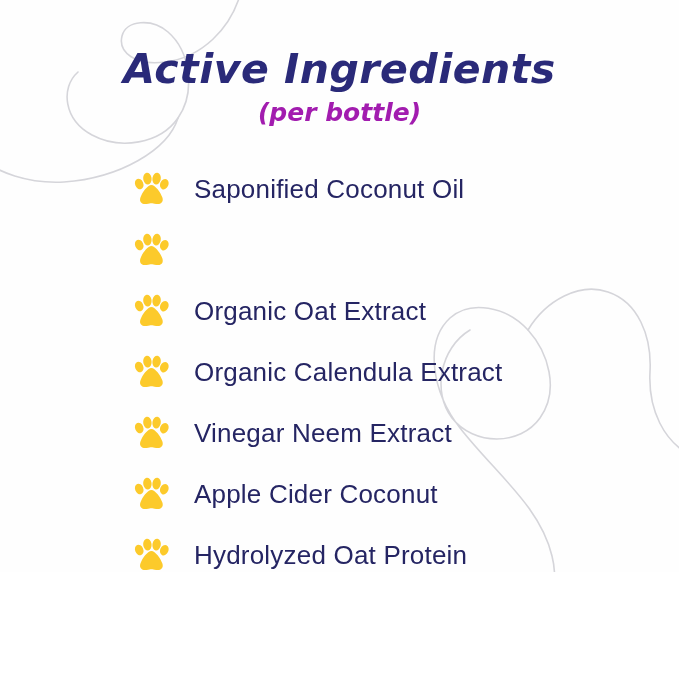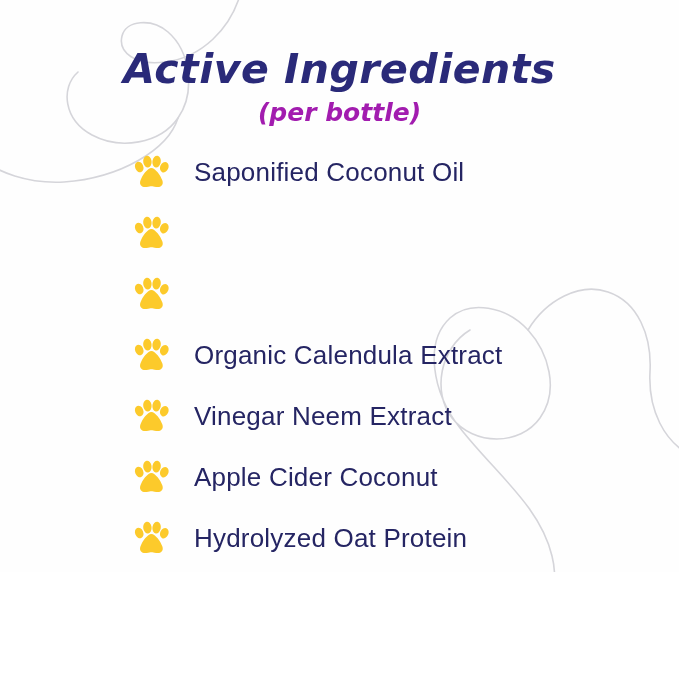--- a/index.html
+++ b/index.html
@@ -68,21 +68,21 @@
     font-style: italic;
     color: #a21caf;
     line-height: 1.15;
     white-space: nowrap;
   }
 
   
   #ingredient-list {
     position: absolute;
     left: 133px;
-    top: 141px;
+    top: 158px;
     width: 520px;
     list-style: none;
     margin: 0;
     padding: 0;
   }
   .ingredient-row {
     position: relative;
     height: 61px;
     display: flex;
     align-items: center;
@@ -206,20 +206,21 @@
     <li class="ingredient-row">
       <span class="paw-icon">
         <svg viewBox="0 0 36 34" xmlns="http://www.w3.org/2000/svg">
           <ellipse cx="6.2" cy="12.0" rx="4.1" ry="5.4" fill="#fcca2b" transform="rotate(-22 6.2 12.0)"></ellipse>
           <ellipse cx="14.4" cy="6.6" rx="4.2" ry="5.9" fill="#fcca2b" transform="rotate(-8 14.4 6.6)"></ellipse>
           <ellipse cx="23.6" cy="6.7" rx="4.2" ry="5.9" fill="#fcca2b" transform="rotate(9 23.6 6.7)"></ellipse>
           <ellipse cx="31.3" cy="12.2" rx="4.1" ry="5.4" fill="#fcca2b" transform="rotate(23 31.3 12.2)"></ellipse>
           <path d="M18.4 12.9 C22.3 12.9 27.6 20.4 29.3 25.2 C31.0 30.0 27.8 32.6 23.2 32.0 C20.6 31.7 19.8 31.3 18.4 31.3 C17.0 31.3 16.2 31.7 13.6 32.0 C9.0 32.6 5.8 30.0 7.5 25.2 C9.2 20.4 14.5 12.9 18.4 12.9 Z" fill="#fcca2b"></path>
         </svg>
       </span>
+      <span class="ingredient-label">Organic Oat Extract</span>
     </li>
 
     <li class="ingredient-row">
       <span class="paw-icon">
         <svg viewBox="0 0 36 34" xmlns="http://www.w3.org/2000/svg">
           <ellipse cx="6.2" cy="12.0" rx="4.1" ry="5.4" fill="#fcca2b" transform="rotate(-22 6.2 12.0)"></ellipse>
           <ellipse cx="14.4" cy="6.6" rx="4.2" ry="5.9" fill="#fcca2b" transform="rotate(-8 14.4 6.6)"></ellipse>
           <ellipse cx="23.6" cy="6.7" rx="4.2" ry="5.9" fill="#fcca2b" transform="rotate(9 23.6 6.7)"></ellipse>
           <ellipse cx="31.3" cy="12.2" rx="4.1" ry="5.4" fill="#fcca2b" transform="rotate(23 31.3 12.2)"></ellipse>
           <path d="M18.4 12.9 C22.3 12.9 27.6 20.4 29.3 25.2 C31.0 30.0 27.8 32.6 23.2 32.0 C20.6 31.7 19.8 31.3 18.4 31.3 C17.0 31.3 16.2 31.7 13.6 32.0 C9.0 32.6 5.8 30.0 7.5 25.2 C9.2 20.4 14.5 12.9 18.4 12.9 Z" fill="#fcca2b"></path>

